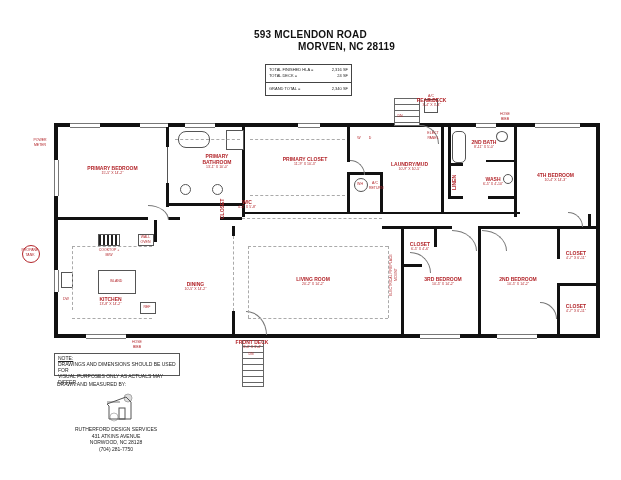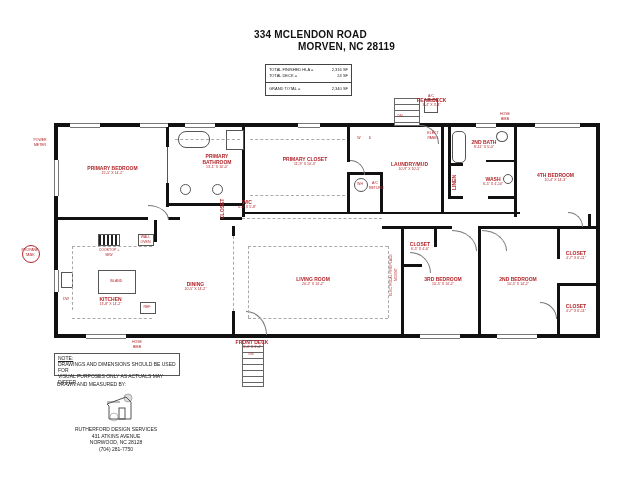--- a/index.html
+++ b/index.html
@@ -21,21 +21,21 @@
   .note-lbl{position:absolute;font-size:3.5px;color:#b3262b;text-align:center;line-height:4.5px;}
   .door-arc{position:absolute;border:1px solid #777;border-radius:0 100% 0 0;border-left:none;border-bottom:none;}
   .fixture{position:absolute;border:1px solid #555;background:#fff;}
   .note-box{left:54px;top:353px;width:126px;height:23px;border:1px solid #555;font-size:5px;color:#222;padding:1px 3px;box-sizing:border-box;line-height:6px;}
   .small-txt{font-size:5px;color:#222;}
   .stairs{position:absolute;border:1px solid #666;background:repeating-linear-gradient(to bottom,#fff 0,#fff 5px,#666 5px,#666 6px);}
 </style>
 </head>
 <body>
 
-<div class="abs title" style="top:29px;">334 MCLENDON ROAD</div>
+<div class="abs title" style="top:29px;">593 MCLENDON ROAD</div>
 <div class="abs title" style="top:41px;margin-left:36px;">MORVEN, NC 28119</div>
 
 <div class="abs sf-box">
   <div class="sf-row" style="top:2px;">
     <span>TOTAL FINISHED HLA =</span>
       <span>2,316 SF</span>
   </div>
   <div class="sf-row" style="top:8px;">
     <span>TOTAL DECK =</span>
       <span>24 SF</span>

